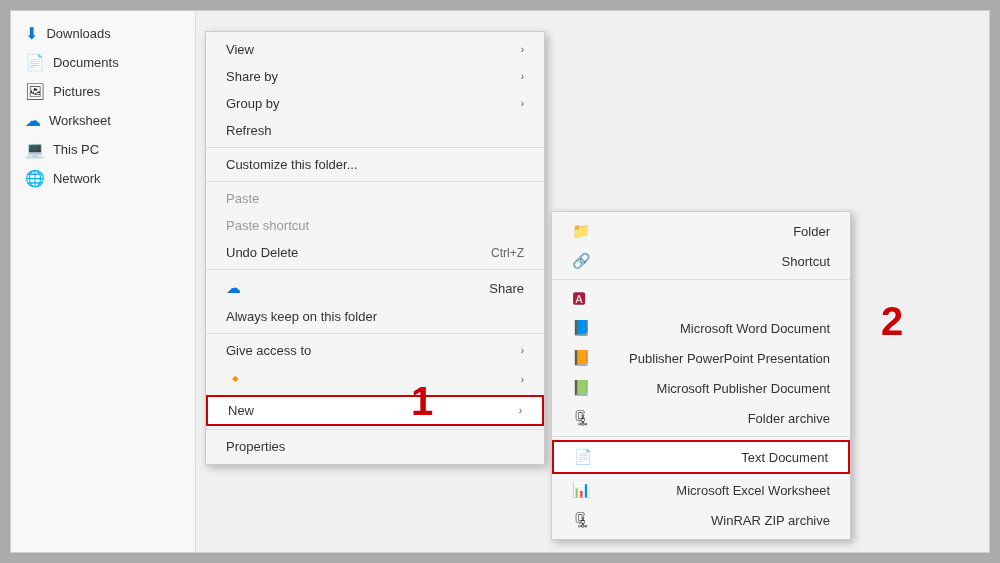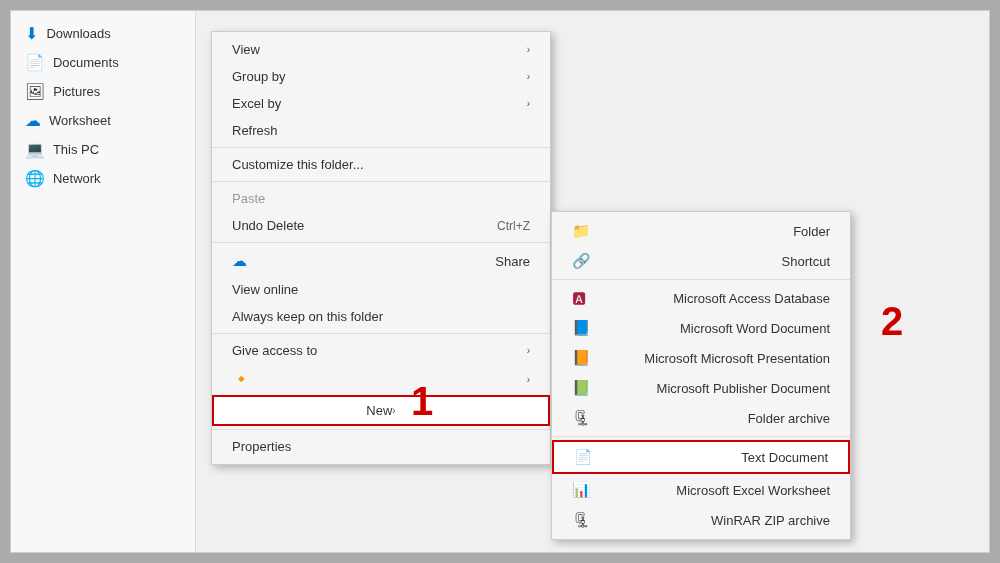--- a/index.html
+++ b/index.html
@@ -47,21 +47,21 @@
     .sidebar-item .icon {
       margin-right: 8px;
       font-size: 16px;
       flex-shrink: 0;
     }
 
     
     .context-menu-1 {
       position: absolute;
       top: 20px;
-      left: 200px;
+      left: 194px;
       width: 340px;
       background: #f5f5f5;
       border: 1px solid #ccc;
       box-shadow: 3px 3px 8px rgba(0,0,0,0.25);
       padding: 4px 0;
       z-index: 10;
     }
 
     .menu-item {
       padding: 6px 20px;
@@ -180,71 +180,71 @@
     </div>
   </div>
 
   <div class="context-menu-1">
 
     <div class="menu-item">
       <span>View</span>
       <span class="arrow">›</span>
     </div>
     <div class="menu-item">
+      <span>Share by</span>
+      <span class="arrow">›</span>
+    </div>
+    <div class="menu-item">
       <span>Group by</span>
-      <span class="arrow">›</span>
-    </div>
-    <div class="menu-item">
-      <span>Excel by</span>
       <span class="arrow">›</span>
     </div>
     <div class="menu-item">
       <span>Refresh</span>
     </div>
 
     <div class="menu-separator"></div>
 
     <div class="menu-item">
       <span>Customize this folder...</span>
     </div>
 
     <div class="menu-separator"></div>
 
     <div class="menu-item disabled">
       <span>Paste</span>
     </div>
+    <div class="menu-item disabled">
+      <span>Paste shortcut</span>
+    </div>
     <div class="menu-item">
       <span>Undo Delete</span>
       <span class="shortcut">Ctrl+Z</span>
     </div>
 
     <div class="menu-separator"></div>
 
     <div class="menu-item">
       <span class="item-icon icon-blue">☁</span>
       <span>Share</span>
     </div>
     <div class="menu-item">
-      <span>View online</span>
-    </div>
-    <div class="menu-item">
       <span>Always keep on this folder</span>
     </div>
 
     <div class="menu-separator"></div>
 
     <div class="menu-item">
       <span>Give access to</span>
       <span class="arrow">›</span>
     </div>
     <div class="menu-item">
       <span class="item-icon" style="color:#e8a000;">🔸</span>
       <span class="arrow">›</span>
     </div>
-    <div class="menu-item highlighted" style="border: 2px solid #cc0000; background:#fff; margin: 1px 0; justify-content: center;">
+    <div class="menu-item highlighted" style="border: 2px solid #cc0000; background:#fff; margin: 1px 0;">
       <span>New</span>
       <span class="arrow">›</span>
     </div>
 
     <div class="menu-separator"></div>
 
     <div class="menu-item">
       <span>Properties</span>
     </div>
   </div>
@@ -256,29 +256,28 @@
     </div>
     <div class="menu-item">
       <span class="item-icon">🔗</span>
       <span>Shortcut</span>
     </div>
 
     <div class="menu-separator"></div>
 
     <div class="menu-item">
       <span class="item-icon" style="color:#a52040;">🅰</span>
-      <span>Microsoft Access Database</span>
     </div>
     <div class="menu-item">
       <span class="item-icon" style="color:#2b579a;">📘</span>
       <span>Microsoft Word Document</span>
     </div>
     <div class="menu-item">
       <span class="item-icon" style="color:#d04423;">📙</span>
-      <span>Microsoft Microsoft Presentation</span>
+      <span>Publisher PowerPoint Presentation</span>
     </div>
     <div class="menu-item">
       <span class="item-icon" style="color:#077568;">📗</span>
       <span>Microsoft Publisher Document</span>
     </div>
     <div class="menu-item">
       <span class="item-icon">🗜</span>
       <span>Folder archive</span>
     </div>
 

